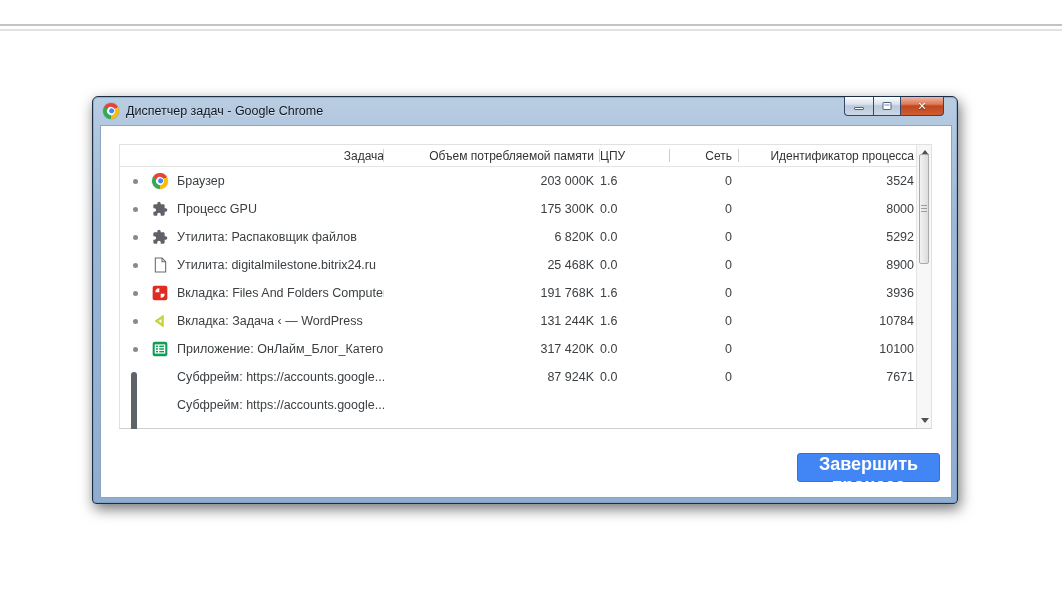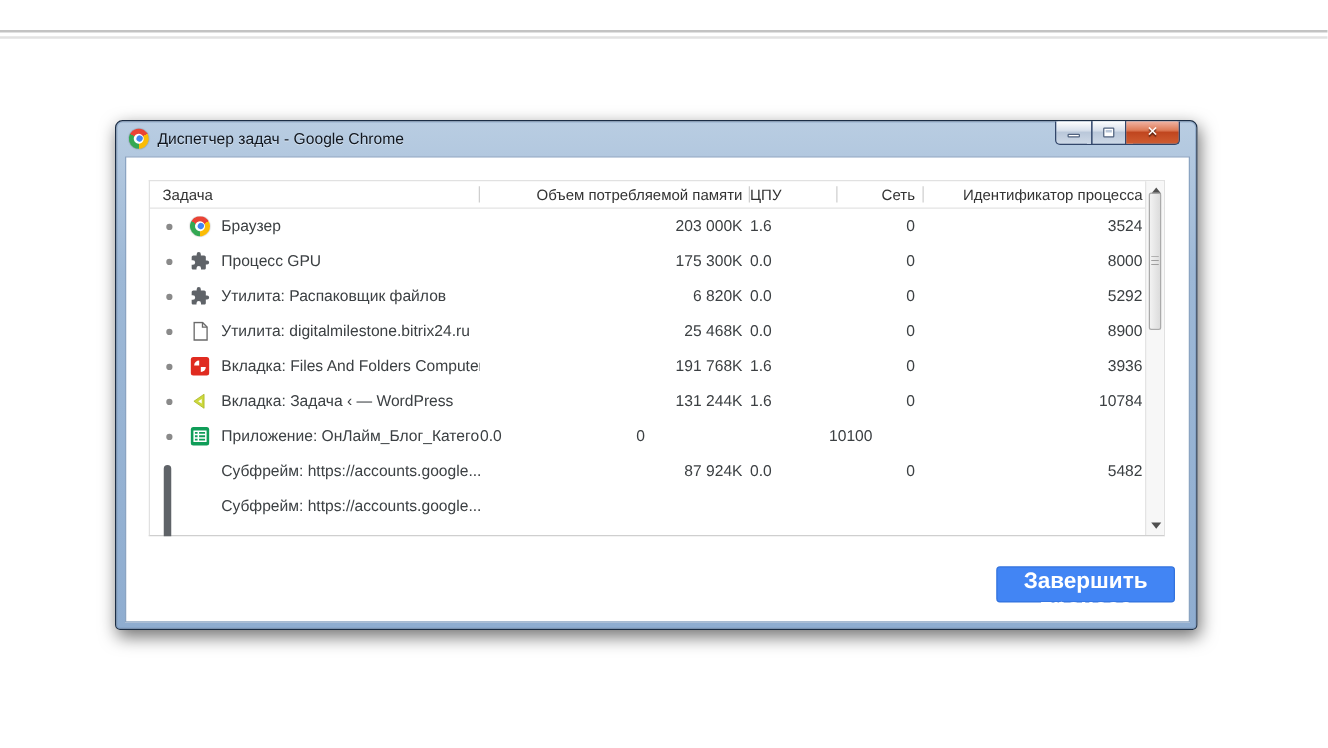--- a/index.html
+++ b/index.html
@@ -40,21 +40,21 @@
   .glyph-close { color:#fff; font-size:11px; font-weight:bold; line-height:19px; text-align:center;
                display:block; text-shadow:0 1px 1px rgba(0,0,0,.6); }
 
   .window-body { position:absolute; left:7px; top:28px; width:852px; height:373px; background:#ffffff;
                  border:1px solid #8ba4c2; }
 
   
   .task-table { position:absolute; left:18px; top:18px; width:813px; height:285px;
                 border:1px solid #e1e1e1; border-bottom:1px solid #cfcfcf; background:#fff; }
   .thead { display:flex; height:22px; align-items:center; border-bottom:1px solid #e4e4e4; }
-  .hcell { font-size:12px; color:#333; position:relative; height:100%; line-height:22px; cursor:default; }
+  .hcell { font-size:12px; color:#333; position:relative; height:100%; line-height:22px; cursor:default;text-align:right; }
   .hcell:not(:last-child)::after { content:''; position:absolute; right:0; top:4px; bottom:4px; width:1px; background:#cfcfcf; }
   .rows { position:relative; }
   .trow { display:flex; height:28px; align-items:center; font-size:12.5px; color:#3c4043; }
   .c-task   { width:264px; display:flex; align-items:center; padding-left:13px; overflow:hidden; white-space:nowrap; }
   .c-mem    { width:216px; text-align:right; padding-right:6px; }
   .c-cpu    { width:70px;  text-align:left; padding-right:8px; }
   .c-net    { width:69px;  text-align:right; padding-right:7px; }
   .c-pid    { width:179px; text-align:right; padding-right:4px; }
   .h-task { padding-left:10px; }
   .bullet { width:5px; height:5px; border-radius:50%; background:#8a8a8a; margin-right:13px; flex:none; }
@@ -219,34 +219,35 @@
                   <g stroke="#fff" stroke-width="1.8">
                     <rect x="5" y="6" width="14" height="12" fill="none"></rect>
                     <line x1="5" y1="10" x2="19" y2="10"></line>
                     <line x1="5" y1="14" x2="19" y2="14"></line>
                     <line x1="10" y1="6" x2="10" y2="18"></line>
                   </g>
                 </svg>
               </span>
               <span class="task-label">Приложение: ОнЛайм_Блог_Катего...</span>
             </div>
+            <div class="c-mem">317 420K</div>
             <div class="c-cpu">0.0</div>
             <div class="c-net">0</div>
             <div class="c-pid">10100</div>
           </div>
           <div class="trow">
             <div class="c-task">
               <span class="bullet hidden"></span>
               <span class="row-icon"></span>
               <span class="task-label">Субфрейм: https://accounts.google....</span>
             </div>
             <div class="c-mem">87 924K</div>
             <div class="c-cpu">0.0</div>
             <div class="c-net">0</div>
-            <div class="c-pid">5482</div>
+            <div class="c-pid">7671</div>
           </div>
           <div class="trow">
             <div class="c-task">
               <span class="bullet hidden"></span>
               <span class="row-icon"></span>
               <span class="task-label">Субфрейм: https://accounts.google....</span>
             </div>
             <div class="c-mem"></div>
             <div class="c-cpu"></div>
             <div class="c-net"></div>

